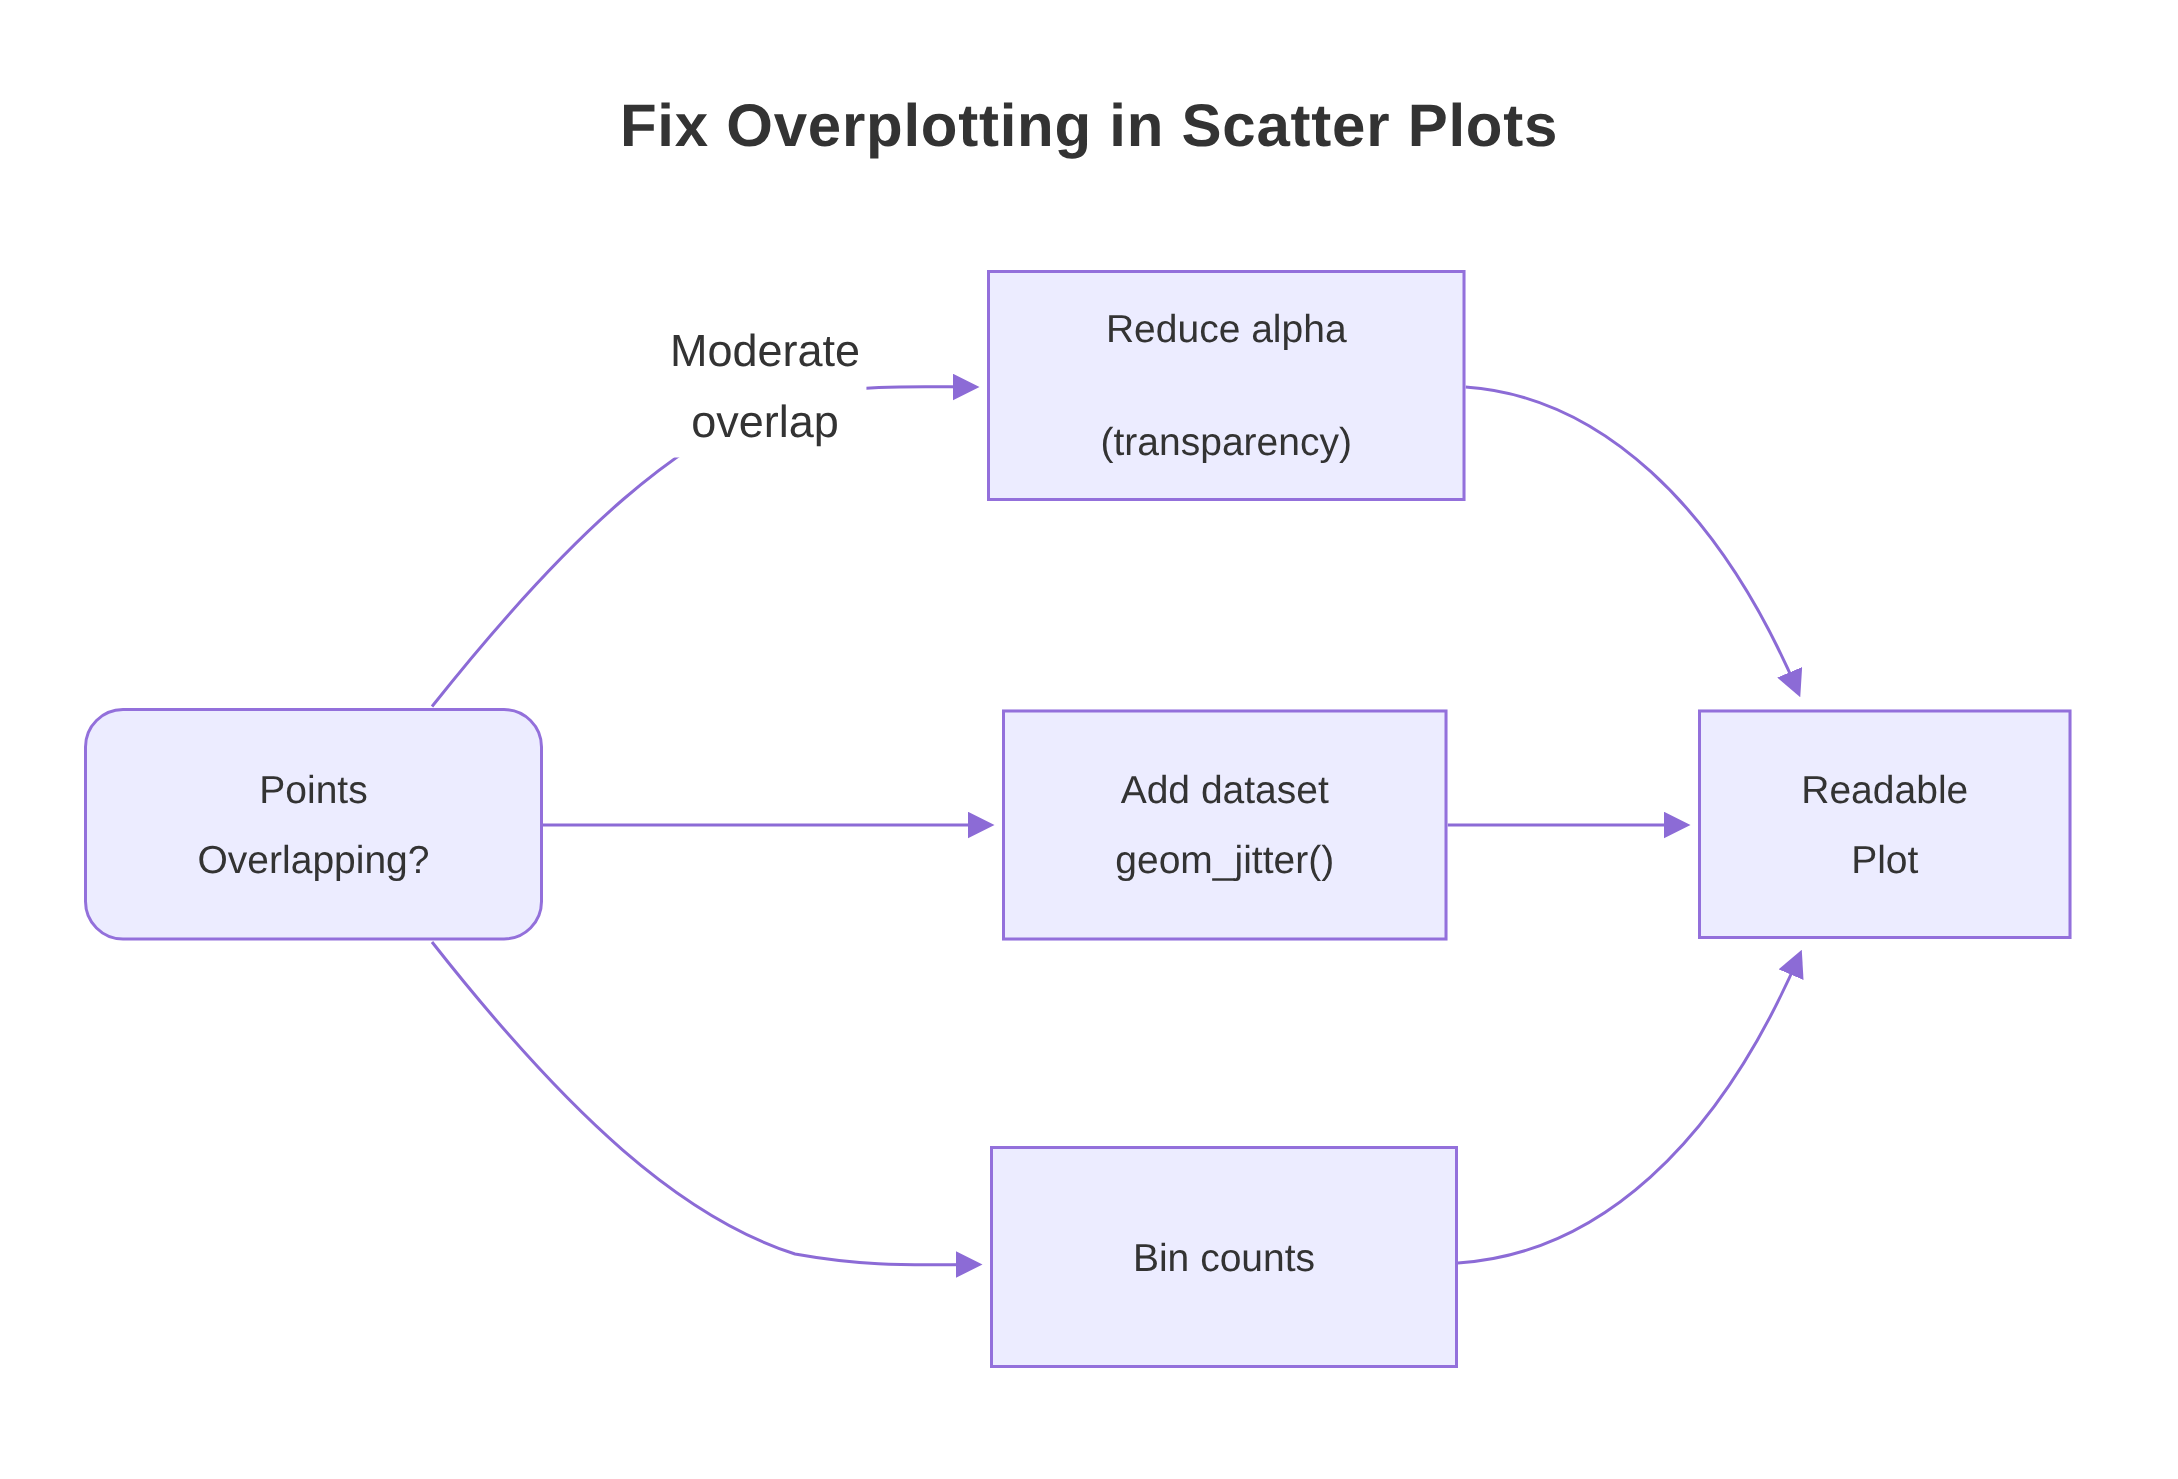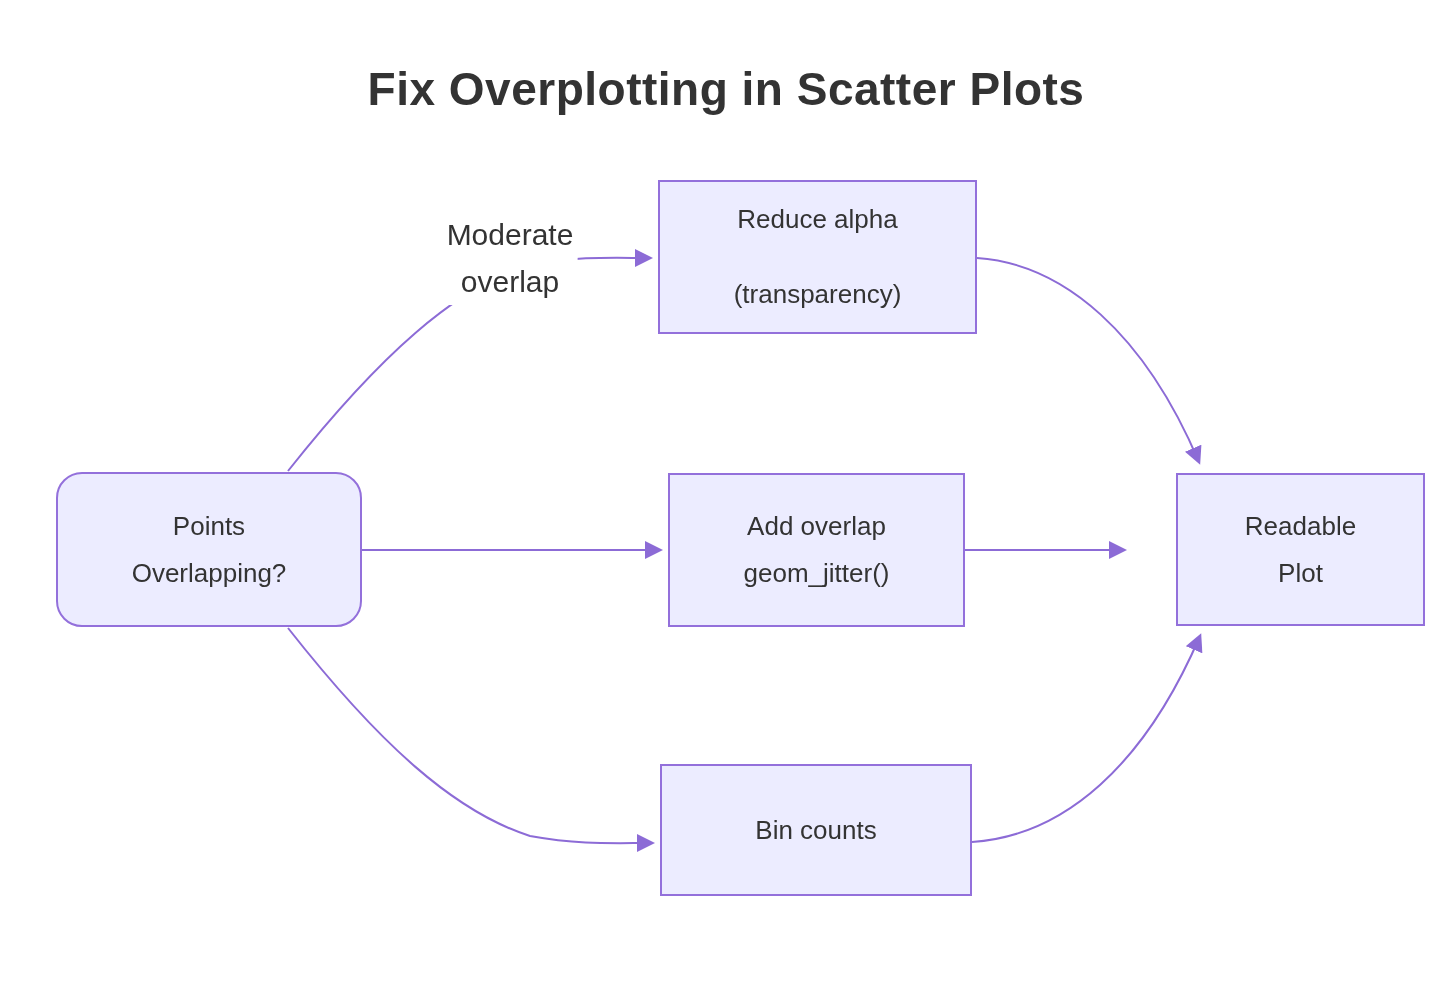--- a/index.html
+++ b/index.html
@@ -14,21 +14,21 @@
     height: 986px;
     background: #ffffff;
     overflow: hidden;
   }
   .diagram-title {
     position: absolute;
     top: 62px;
     left: 0;
     width: 100%;
     text-align: center;
-    font-size: 46px;
+    font-size: 40px;
     font-weight: 700;
     color: #333333;
     letter-spacing: 0.5px;
   }
   svg.edge-layer {
     position: absolute;
     top: 0;
     left: 0;
     width: 1452px;
     height: 986px;
@@ -48,22 +48,22 @@
     align-items: center;
     justify-content: center;
     font-size: 26px;
     line-height: 47px;
     text-align: center;
     box-sizing: border-box;
   }
   .node-points        { left: 56px;   top: 472px; width: 306px; height: 155px; border-radius: 26px; }
   .node-reduce-alpha  { left: 658px;  top: 180px; width: 319px; height: 154px; gap: 28px; }
   .node-add-jitter    { left: 668px;  top: 473px; width: 297px; height: 154px; }
-  .node-bin-counts    { left: 660px;  top: 764px; width: 312px; height: 132px; }
-  .node-readable-plot { left: 1132px; top: 473px; width: 249px; height: 153px; margin-left: 44px; }
+  .node-bin-counts    { left: 660px;  top: 764px; width: 312px; height: 148px; }
+  .node-readable-plot { left: 1132px; top: 473px; width: 249px; height: 153px; }
   .edge-label {
     position: absolute;
     transform: translate(-50%, -50%);
     background: #ffffff;
     color: #333333;
     font-size: 30px;
     line-height: 47px;
     text-align: center;
     padding: 0 4px;
     white-space: nowrap;
@@ -97,21 +97,21 @@
     <span>Points</span>
     <span>Overlapping?</span>
   </div>
 
   <div class="node node-reduce-alpha">
     <span>Reduce alpha</span>
     <span>(transparency)</span>
   </div>
 
   <div class="node node-add-jitter">
-    <span>Add overlap</span>
+    <span>Add dataset</span>
     <span>geom_jitter()</span>
   </div>
 
   <div class="node node-bin-counts">
     <span>Bin counts</span>
   </div>
 
   <div class="node node-readable-plot">
     <span>Readable</span>
     <span>Plot</span>

